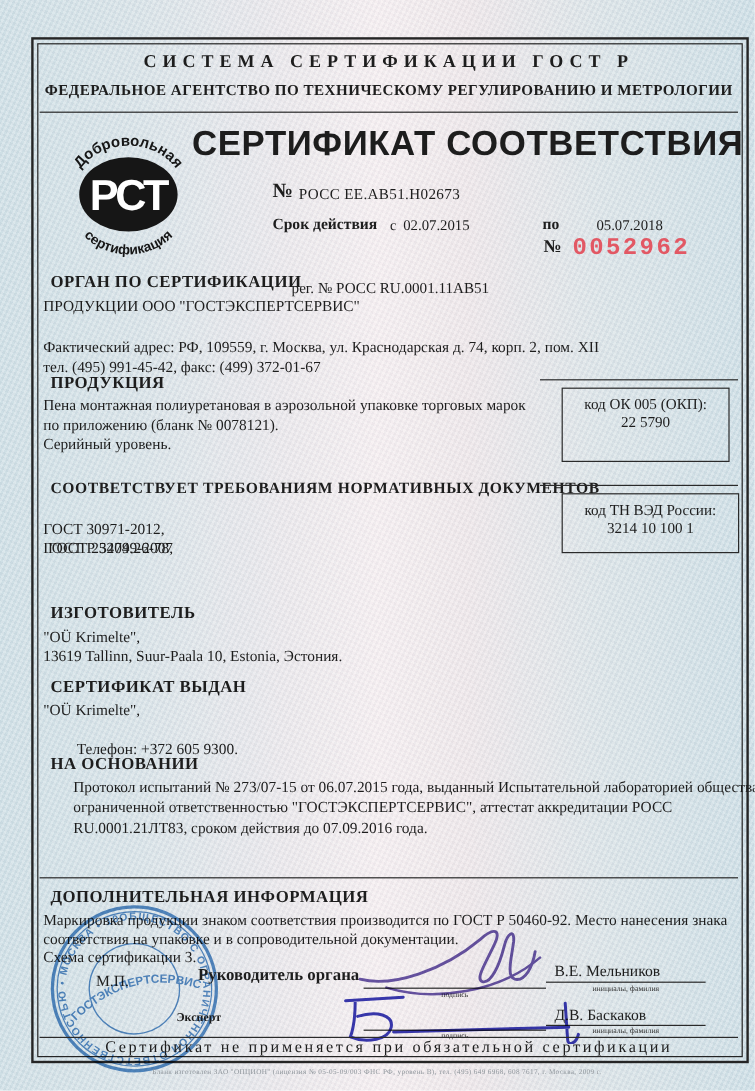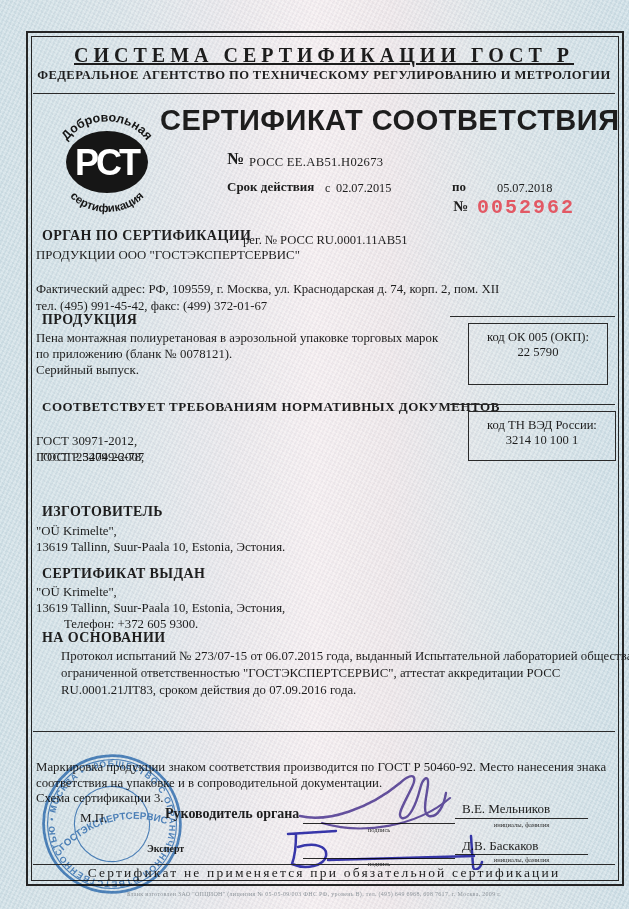--- a/index.html
+++ b/index.html
@@ -29,21 +29,21 @@
 </style>
 </head>
 <body>
 
 <div class="page">
 
   <div class="abs frame" style="left:26px;top:31px;width:588px;height:845px;">
     <div class="frame-inner"></div>
   </div>
 
-  <div class="abs ctr b" style="left:33px;top:44px;width:582px;font-size:20px;letter-spacing:5px;text-decoration:underline;">СИСТЕМА СЕРТИФИКАЦИИ ГОСТ Р</div>
+  <div class="abs ctr b" style="left:33px;top:44px;width:582px;font-size:15px;letter-spacing:5px;">СИСТЕМА СЕРТИФИКАЦИИ ГОСТ Р</div>
   <div class="abs ctr b" style="left:33px;top:68px;width:582px;font-size:12.6px;letter-spacing:.4px;">ФЕДЕРАЛЬНОЕ АГЕНТСТВО ПО ТЕХНИЧЕСКОМУ РЕГУЛИРОВАНИЮ И МЕТРОЛОГИИ</div>
   <div class="abs hline" style="left:33px;top:93px;width:582px;"></div>
 
   <svg class="abs" style="left:46px;top:100px;" width="122" height="126" viewBox="0 0 122 126">
     <path id="arcTop" d="M15,54 A47,41 0 0,1 107,54" fill="none"></path>
     <text font-size="12.5" font-weight="bold" fill="#161616" font-family="Liberation Sans, sans-serif">
       <textPath href="#arcTop" startOffset="50%" text-anchor="middle">Добровольная</textPath>
     </text>
     <ellipse cx="61" cy="62" rx="41" ry="31" fill="#161616"></ellipse>
     <text x="61" y="75" text-anchor="middle" font-size="36" font-weight="bold" fill="#ffffff" letter-spacing="-2" font-family="Liberation Sans, sans-serif">РСТ</text>
@@ -69,21 +69,21 @@
 
   <div class="abs sec" style="left:42px;top:228px;">ОРГАН ПО СЕРТИФИКАЦИИ</div>
   <div class="abs" style="left:243px;top:233px;font-size:12.6px;">рег. № РОСС RU.0001.11АВ51</div>
   <div class="abs body-t" style="left:36px;top:247px;">ПРОДУКЦИИ ООО "ГОСТЭКСПЕРТСЕРВИС"</div>
   <div class="abs body-t" style="left:36px;top:281px;">Фактический адрес: РФ, 109559, г. Москва, ул. Краснодарская д. 74, корп. 2, пом. XII</div>
   <div class="abs body-t" style="left:36px;top:298px;">тел. (495) 991-45-42, факс: (499) 372-01-67</div>
 
   <div class="abs sec" style="left:42px;top:312px;">ПРОДУКЦИЯ</div>
   <div class="abs body-t" style="left:36px;top:330px;width:420px;">Пена монтажная полиуретановая в аэрозольной упаковке торговых марок</div>
   <div class="abs body-t" style="left:36px;top:346px;width:420px;">по приложению (бланк № 0078121).</div>
-  <div class="abs body-t" style="left:36px;top:362px;width:420px;">Серийный выпуск.</div>
+  <div class="abs body-t" style="left:36px;top:362px;width:420px;">Серийный уровень.</div>
   <div class="abs hline" style="left:450px;top:316px;width:165px;"></div>
   <div class="abs codebox" style="left:468px;top:323px;width:140px;height:62px;">
     <div>код ОК 005 (ОКП):</div>
     <div>22 5790</div>
   </div>
 
   <div class="abs sec" style="left:42px;top:399px;font-size:13px;letter-spacing:.5px;">СООТВЕТСТВУЕТ ТРЕБОВАНИЯМ НОРМАТИВНЫХ ДОКУМЕНТОВ</div>
   <div class="abs body-t" style="left:40px;top:417px;margin-top:32px;">ГОСТ 23409.26-78,</div>
   <div class="abs body-t" style="left:36px;top:433px;">ГОСТ 30971-2012,</div>
   <div class="abs body-t" style="left:36px;top:449px;">ГОСТ Р 52749-2007</div>
@@ -92,27 +92,27 @@
     <div>код ТН ВЭД России:</div>
     <div>3214 10 100 1</div>
   </div>
 
   <div class="abs sec" style="left:42px;top:504px;">ИЗГОТОВИТЕЛЬ</div>
   <div class="abs body-t" style="left:36px;top:523px;">"OÜ Krimelte",</div>
   <div class="abs body-t" style="left:36px;top:539px;">13619 Tallinn, Suur-Paala 10, Estonia, Эстония.</div>
 
   <div class="abs sec" style="left:42px;top:566px;">СЕРТИФИКАТ ВЫДАН</div>
   <div class="abs body-t" style="left:36px;top:584px;">"OÜ Krimelte",</div>
-  <div class="abs body-t" style="left:36px;top:600px;">13619 Tallinn, Suur-Paala 10, Estonia, Эстония,</div>
   <div class="abs body-t" style="left:36px;top:616px;margin-left:28px;">Телефон: +372 605 9300.</div>
 
   <div class="abs sec" style="left:42px;top:630px;">НА ОСНОВАНИИ</div>
   <div class="abs body-t" style="left:36px;top:648px;width:583px;line-height:17px;margin-left:25px;">Протокол испытаний № 273/07-15 от 06.07.2015 года, выданный Испытательной лабораторией общества с ограниченной ответственностью "ГОСТЭКСПЕРТСЕРВИС", аттестат аккредитации РОСС RU.0001.21ЛТ83, сроком действия до 07.09.2016 года.</div>
 
   <div class="abs hline" style="left:33px;top:731px;width:582px;"></div>
+  <div class="abs sec" style="left:42px;top:741px;">ДОПОЛНИТЕЛЬНАЯ ИНФОРМАЦИЯ</div>
   <div class="abs body-t" style="left:36px;top:759px;width:575px;line-height:16px;">Маркировка продукции знаком соответствия производится по ГОСТ Р 50460-92. Место нанесения знака соответствия на упаковке и в сопроводительной документации.</div>
   <div class="abs body-t" style="left:36px;top:790px;">Схема сертификации 3.</div>
 
   <div class="abs" style="left:80px;top:810px;font-size:13px;">М.П.</div>
 
   <svg class="abs stamp" style="left:38px;top:750px;" width="148" height="148" viewBox="0 0 130 130">
     <circle cx="65" cy="65" r="60" fill="none" stroke="#3c7cc0" stroke-width="2.4"></circle>
     <circle cx="65" cy="65" r="56.5" fill="none" stroke="#3c7cc0" stroke-width="1"></circle>
     <circle cx="65" cy="65" r="33" fill="none" stroke="#3c7cc0" stroke-width="1"></circle>
     <path id="ringPath" d="M65,14.5 a50.5,50.5 0 1,1 -0.1,0" fill="none"></path>

